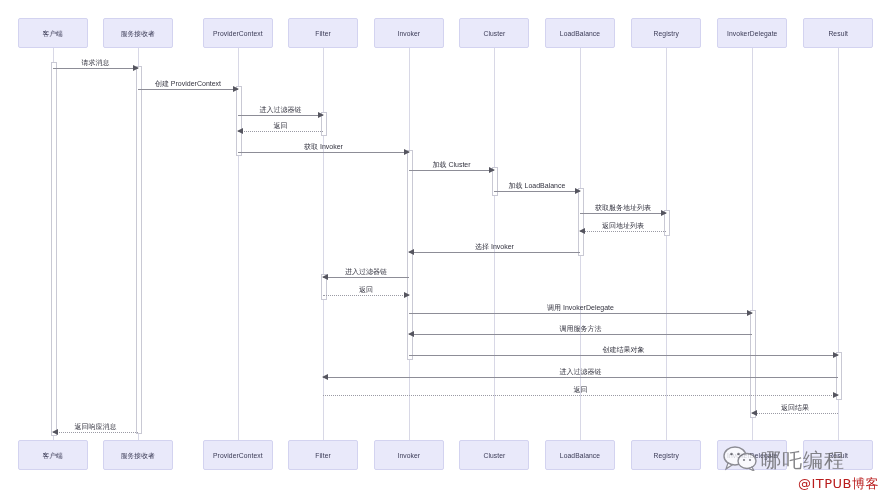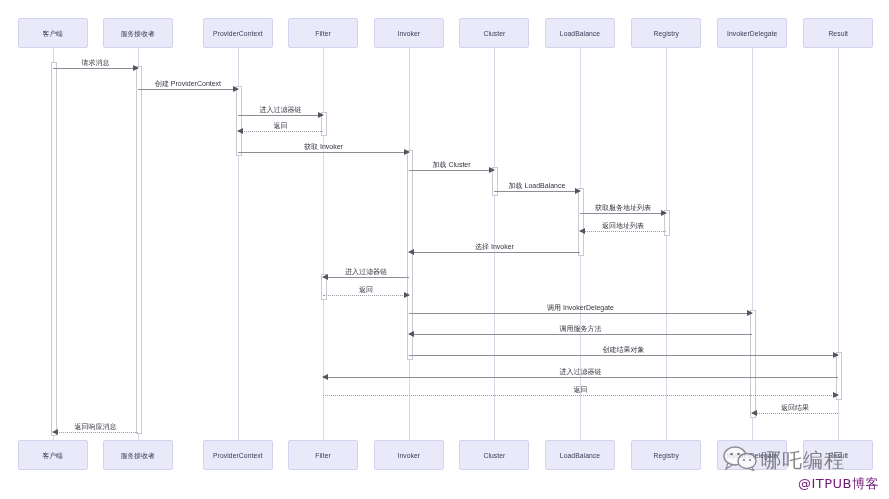--- a/index.html
+++ b/index.html
@@ -116,21 +116,21 @@
     color: #6e6e72;
     font-family: "DejaVu Sans", sans-serif;
     letter-spacing: 1px;
     opacity: 0.85;
   }
   #wm-sub {
     position: absolute;
     right: 4px;
     bottom: 4px;
     font-size: 13px;
-    color: #701a75;
+    color: #b91c1c;
     font-family: "DejaVu Sans", sans-serif;
     letter-spacing: 0.5px;
     text-align: center;
   }
   .wm-icon { opacity: 0.75; }
 </style>
 </head>
 <body>
 
 <div id="canvas">

